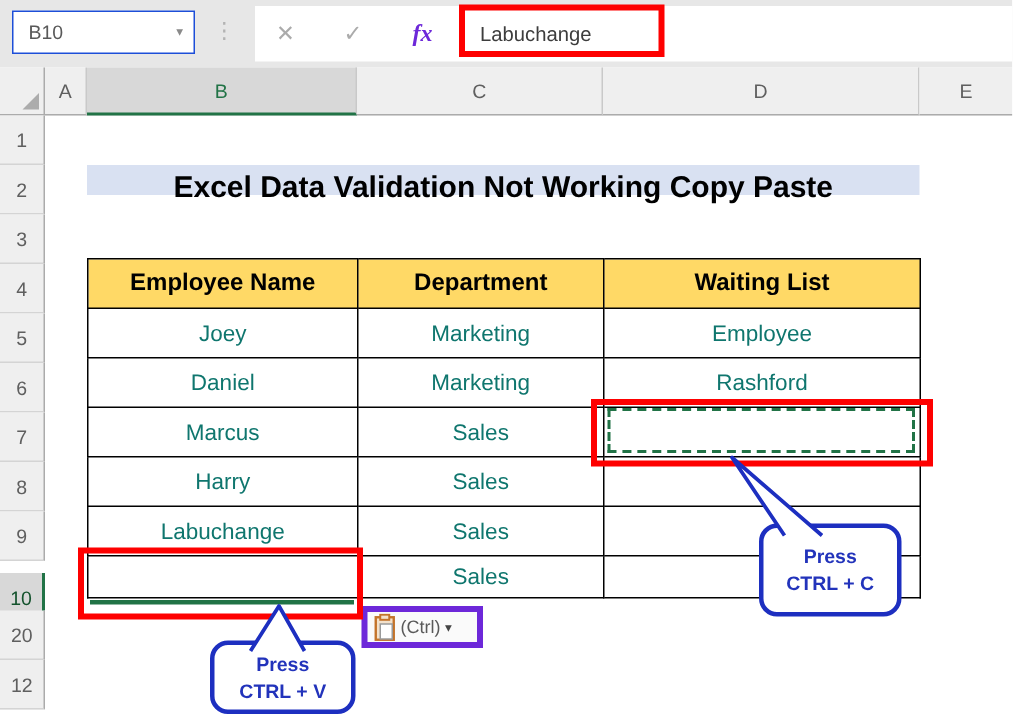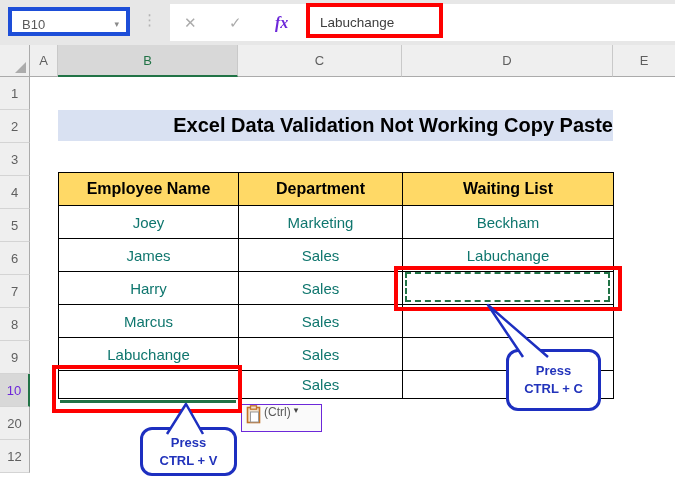--- a/index.html
+++ b/index.html
@@ -2,21 +2,21 @@
 <html><head>
 <meta charset="utf-8">
 <style>
   html,body{margin:0;padding:0;background:#fff;}
   #app{position:relative;width:675px;height:479px;background:#ffffff;
        font-family:"Liberation Sans",sans-serif;overflow:hidden;}
 
   
   .topbar{position:absolute;left:0;top:0;width:675px;height:45px;background:#E7E7E7;}
   .name-box{position:absolute;left:8px;top:7px;width:122px;height:29px;background:#fff;
-            border:4px solid #1d4ed8;box-sizing:border-box;}
+            border:1px solid #1d4ed8;box-sizing:border-box;}
   .name-box .ref{position:absolute;left:10px;top:0;line-height:27px;font-size:13px;color:#595959;}
   .name-box .dd{position:absolute;right:7px;top:0;line-height:27px;font-size:9px;color:#8a8a8a;}
   .dots-sep{position:absolute;left:142px;top:11px;font-size:15px;color:#B3B3B3;letter-spacing:0;}
   .fx-panel{position:absolute;left:170px;top:4px;width:505px;height:37px;background:#fff;}
   .fxp-i{position:absolute;top:0;line-height:37px;}
   .i-cancel{left:14px;color:#ABABAB;font-size:15px;}
   .i-enter{left:59px;color:#ABABAB;font-size:15px;}
   .i-fx{left:105px;color:#6d28d9;font-size:16px;font-family:"Liberation Serif",serif;
         font-style:italic;font-weight:bold;}
   .fb-value{position:absolute;left:150px;top:0;line-height:37px;font-size:13.5px;color:#3d3d3d;}
@@ -36,43 +36,43 @@
       color:#5f5f5f;background:#EFEFEF;border-right:1px solid #C9C9C9;
       border-bottom:1px solid #ABABAB;box-sizing:border-box;}
   .ch-a{left:30px;width:28px;}
   .ch-b{left:58px;width:180px;background:#D8D8D8;color:#217346;border-bottom:2px solid #217346;}
   .ch-c{left:238px;width:164px;}
   .ch-d{left:402px;width:211px;}
   .ch-e{left:613px;width:62px;border-right:none;}
   .rh{position:absolute;left:0;width:30px;height:33px;line-height:33px;text-align:center;
       font-size:13px;color:#5f5f5f;background:#EFEFEF;border-right:1px solid #ABABAB;
       border-bottom:1px solid #D4D4D4;box-sizing:border-box;}
-  .rh-sel{background:#D8D8D8;color:#6d28d9;border-right:2px solid #217346;}
+  .rh-sel{background:#D8D8D8;color:#14532d;border-right:2px solid #217346;margin-top:8px;}
 
   
-  .sheet-title{position:absolute;left:58px;top:110px;width:555px;height:31px;background:#D9E1F2;
-      color:#000;font-weight:bold;font-size:20px;text-align:right;line-height:31px;z-index:10;}
+  .sheet-title{position:absolute;left:58px;top:110px;width:555px;height:20px;background:#D9E1F2;
+      color:#000;font-weight:bold;font-size:20px;text-align:center;line-height:31px;z-index:10;}
   table.xl{position:absolute;left:58px;top:172px;border-collapse:collapse;table-layout:fixed;
       z-index:10;}
   table.xl th,table.xl td{border:1.5px solid #000;height:33px;box-sizing:border-box;
       text-align:center;vertical-align:middle;padding:0;background:#fff;}
   table.xl th{background:#FFD966;font-size:16px;font-weight:bold;color:#000;}
   table.xl td{font-size:15px;color:#0f766e;}
   .w1{width:180px;} .w2{width:164px;} .w3{width:211px;}
   tr.last td{height:28px;}
 
   
   .b10-green{position:absolute;left:60px;top:400px;width:176px;height:3px;background:#217346;z-index:45;}
   
   .d7-dashed{position:absolute;left:405px;top:272px;width:205px;height:30px;
       border:2px dashed #217346;box-sizing:border-box;z-index:42;}
 
   
   .paste-btn{position:absolute;left:241px;top:404px;width:81px;height:28px;background:#FAFAFA;
-      border:1px solid #6d28d9;box-sizing:border-box;z-index:40;display:flex;
+      border:4px solid #6d28d9;box-sizing:border-box;z-index:40;display:flex;align-items:center;
       gap:3px;padding:0 4px;}
   .paste-btn .lbl{font-size:12px;color:#595959;white-space:nowrap;}
   .paste-btn .dd{font-size:9px;color:#444;}
 
   
   .bubble{position:absolute;border:3px solid #1D2FC0;border-radius:12px;background:#fff;z-index:55;
       display:flex;flex-direction:column;align-items:center;justify-content:center;
       font-size:13px;font-weight:bold;color:#2233BB;line-height:1.35;box-sizing:border-box;}
   .bub-copy{left:506px;top:349px;width:95px;height:62px;}
   .bub-paste{left:140px;top:427px;width:97px;height:49px;}
@@ -127,34 +127,34 @@
   <table class="xl">
     <tbody>
         <tr>
       <th class="w1">Employee Name</th>
       <th class="w2">Department</th>
       <th class="w3">Waiting List</th>
     </tr>
     <tr>
       <td>Joey</td>
       <td>Marketing</td>
-      <td>Beckham</td>
+      <td>Employee</td>
     </tr>
     <tr>
-      <td>James</td>
-      <td>Sales</td>
-      <td>Labuchange</td>
+      <td>Daniel</td>
+      <td>Marketing</td>
+      <td>Rashford</td>
     </tr>
     <tr>
-      <td>Harry</td>
+      <td>Marcus</td>
       <td>Sales</td>
       <td></td>
     </tr>
     <tr>
-      <td>Marcus</td>
+      <td>Harry</td>
       <td>Sales</td>
       <td></td>
     </tr>
     <tr>
       <td>Labuchange</td>
       <td>Sales</td>
       <td></td>
     </tr>
     <tr class="last">
       <td></td>

